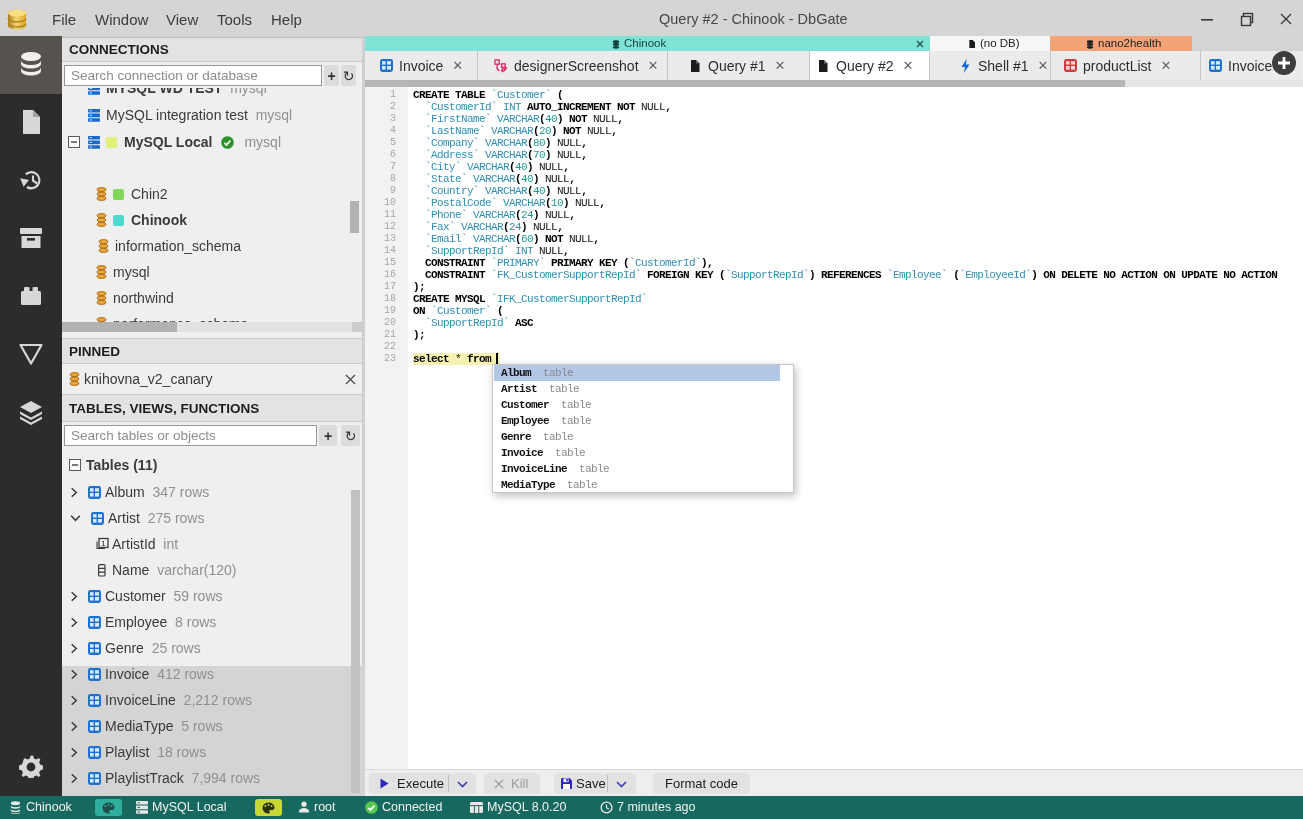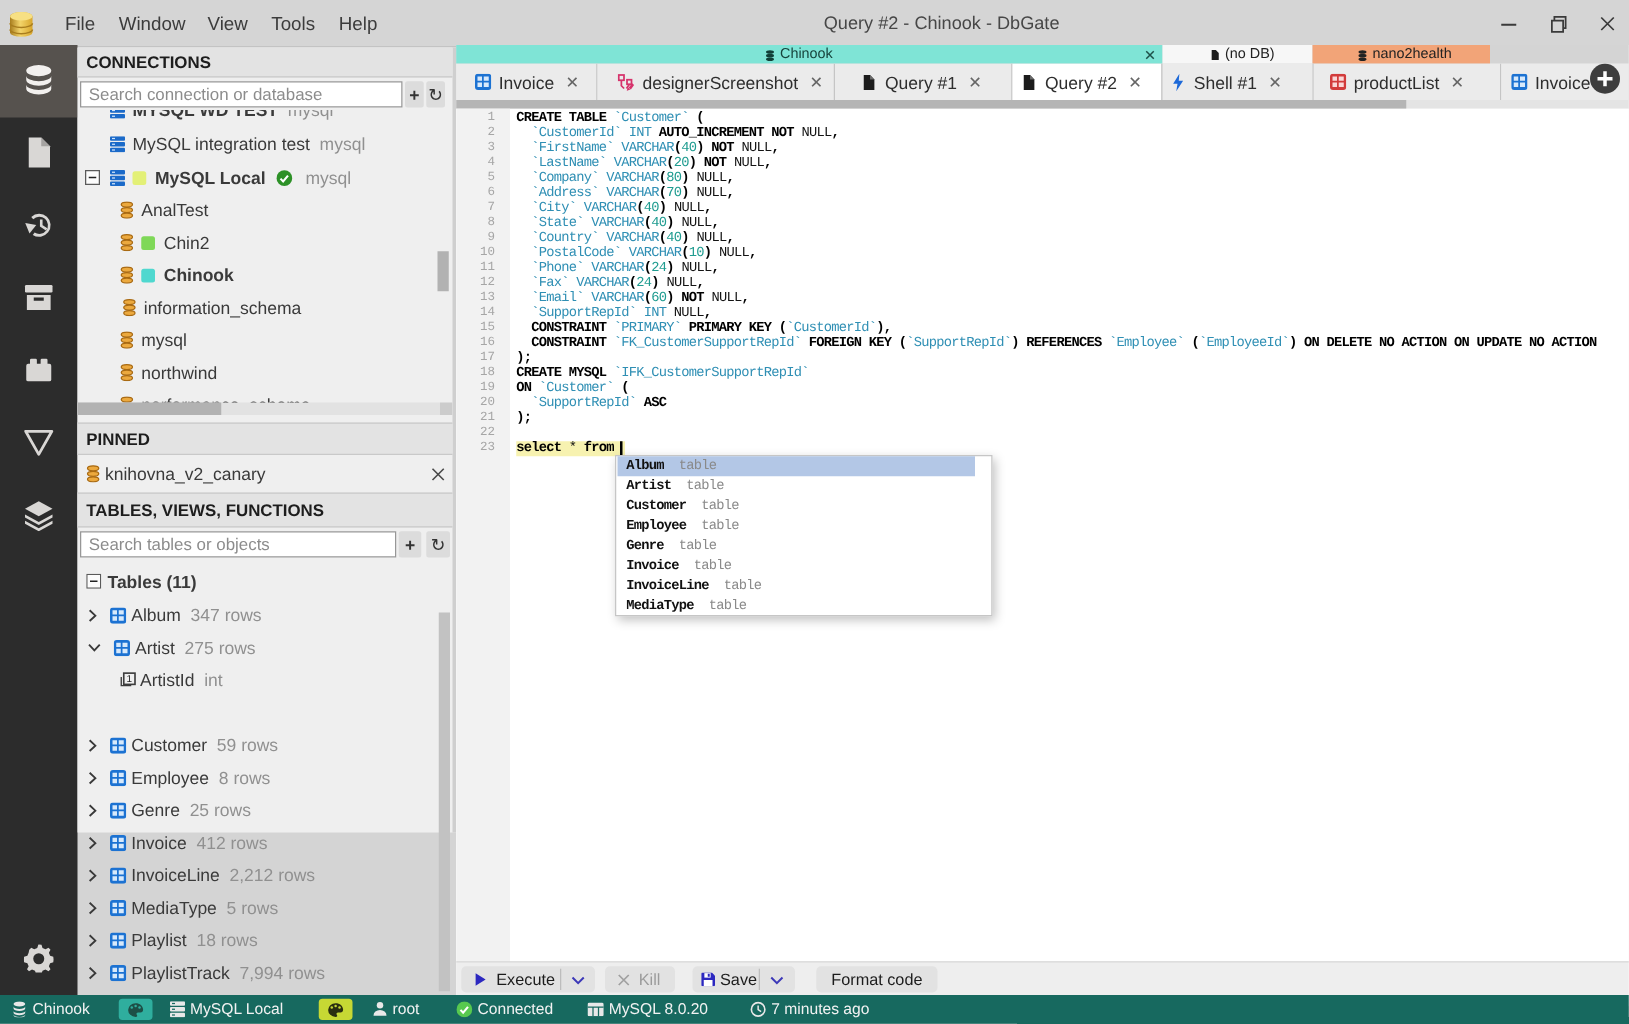--- a/index.html
+++ b/index.html
@@ -200,27 +200,20 @@
       <span class="sq" style="background:#e3f077"></span>
           <span class="bold">MySQL Local</span>
       <span style="width:9px"></span>
       <svg class="ic" width="13" height="13" viewBox="0 0 13 13">
             <circle cx="6.5" cy="6.5" r="6.3" fill="#2d9127"></circle>
             <path d="M3.4 6.9 l2.1 2.2 3.9-4.6" stroke="#fff" stroke-width="1.7" fill="none"></path>
           </svg>
       <span style="width:10px"></span>
           <span class="gray">mysql</span>
     </div>
-    <div class="row" style="top:67px;padding-left:34px"><svg class="ic" style="margin-right:6px" width="11" height="14" viewBox="0 0 11 14">
-            <g fill="#eca93e" stroke="#a96a12" stroke-width="1">
-              <ellipse cx="5.5" cy="2.6" rx="4.5" ry="2"></ellipse>
-              <ellipse cx="5.5" cy="7" rx="4.5" ry="2"></ellipse>
-              <ellipse cx="5.5" cy="11.4" rx="4.5" ry="2"></ellipse>
-            </g>
-          </svg>AnalTest</div>
     <div class="row" style="top:93px;padding-left:34px"><svg class="ic" style="margin-right:6px" width="11" height="14" viewBox="0 0 11 14">
             <g fill="#eca93e" stroke="#a96a12" stroke-width="1">
               <ellipse cx="5.5" cy="2.6" rx="4.5" ry="2"></ellipse>
               <ellipse cx="5.5" cy="7" rx="4.5" ry="2"></ellipse>
               <ellipse cx="5.5" cy="11.4" rx="4.5" ry="2"></ellipse>
             </g>
           </svg><span class="sq" style="background:#7fd858"></span>Chin2</div>
     <div class="row bold" style="top:119px;padding-left:34px"><svg class="ic" style="margin-right:6px" width="11" height="14" viewBox="0 0 11 14">
             <g fill="#eca93e" stroke="#a96a12" stroke-width="1">
               <ellipse cx="5.5" cy="2.6" rx="4.5" ry="2"></ellipse>
@@ -307,20 +300,27 @@
               <rect x="2" y="7" width="3.6" height="3.6"></rect>
               <rect x="7" y="7" width="4" height="3.6"></rect>
             </g>
           </svg>Artist&nbsp;&nbsp;<span class="gray">275 rows</span></div>
     <div class="row" style="top:83px;padding-left:32px">
       <svg class="ic" style="margin-right:3px" width="15" height="14" viewBox="0 0 15 14">
             <path d="M3 4.5 v7 h8" fill="none" stroke="#3c3c3c" stroke-width="1.1"></path>
             <rect x="5" y="1.5" width="9" height="9" fill="#efefef" stroke="#3c3c3c" stroke-width="1.3"></rect>
             <text x="7.3" y="8.8" font-family="Liberation Sans" font-size="8" fill="#222">1</text>
           </svg>ArtistId&nbsp;&nbsp;<span class="gray">int</span></div>
+    <div class="row" style="top:109px;padding-left:36px">
+      <svg class="ic" style="margin-right:6px" width="8" height="13" viewBox="0 0 8 13">
+            <g fill="none" stroke="#3c3c3c" stroke-width="1.2">
+              <rect x="0.6" y="0.6" width="6.4" height="11.4" rx="1"></rect>
+              <path d="M0.6 4.4 h6.4 M0.6 8.2 h6.4"></path>
+            </g>
+          </svg>Name&nbsp;&nbsp;<span class="gray">varchar(120)</span></div>
     <div class="row" style="top:135px;padding-left:8px"><svg class="ic" style="margin:0 10px 0 0" width="8" height="11" viewBox="0 0 8 11">
             <path d="M1.7 1.2 L6.3 5.5 1.7 9.8" stroke="#3a3a3a" stroke-width="1.5" fill="none"></path>
           </svg><svg class="ic" style="margin-right:4px" width="13" height="13" viewBox="0 0 13 13">
             <rect width="13" height="13" rx="2.4" fill="#1c72d2"></rect>
             <g fill="#d7e9fb">
               <rect x="2" y="2.2" width="3.6" height="3.4"></rect>
               <rect x="7" y="2.2" width="4" height="3.4"></rect>
               <rect x="2" y="7" width="3.6" height="3.6"></rect>
               <rect x="7" y="7" width="4" height="3.6"></rect>
             </g>
@@ -458,21 +458,21 @@
             <path d="M8.9 11.2 l2.8-3.6 1.6 1.4 -2.6 3.5z" fill="#d6336c"></path>
           </svg>designerScreenshot<span class="tabx">✕</span></div>
     <div class="tab" style="left:303px;width:142px;padding-left:21px"><svg class="ic" style="margin-right:7px" width="12" height="14" viewBox="0 0 24 26">
             <path d="M4 1 h10 l7 7 v17 h-17 z" fill="#1c1c1c"></path>
             <path d="M14 1 l7 7 h-7 z" fill="#6a6a6a"></path>
           </svg>Query #1<span class="tabx">✕</span></div>
     <div class="tab active" style="left:445px;width:119px;padding-left:7px;border-right:none"><svg class="ic" style="margin-right:7px" width="12" height="14" viewBox="0 0 24 26">
             <path d="M4 1 h10 l7 7 v17 h-17 z" fill="#1c1c1c"></path>
             <path d="M14 1 l7 7 h-7 z" fill="#6a6a6a"></path>
           </svg>Query #2<span class="tabx">✕</span></div>
-    <div class="tab" style="left:564px;width:122px;padding-left:8px;border-left:1px solid #c5c5c5"><svg class="ic" style="margin-right:8px" width="9" height="14" viewBox="0 0 9 14">
+    <div class="tab" style="left:564px;width:122px;padding-left:31px;border-left:1px solid #c5c5c5"><svg class="ic" style="margin-right:8px" width="9" height="14" viewBox="0 0 9 14">
             <path d="M5.5 0 L0.5 8 H4 L3 14 L8.5 5.5 H5z" fill="#1d69d8"></path>
           </svg>Shell #1<span class="tabx">✕</span></div>
     <div class="tab" style="left:686px;width:150px;padding-left:13px"><svg class="ic" style="margin-right:6px" width="13" height="13" viewBox="0 0 13 13">
             <rect width="13" height="13" rx="2.4" fill="#d23b3b"></rect>
             <g fill="#fad7d7">
               <rect x="2" y="2.2" width="3.6" height="3.4"></rect>
               <rect x="7" y="2.2" width="4" height="3.4"></rect>
               <rect x="2" y="7" width="3.6" height="3.6"></rect>
               <rect x="7" y="7" width="4" height="3.6"></rect>
             </g>

